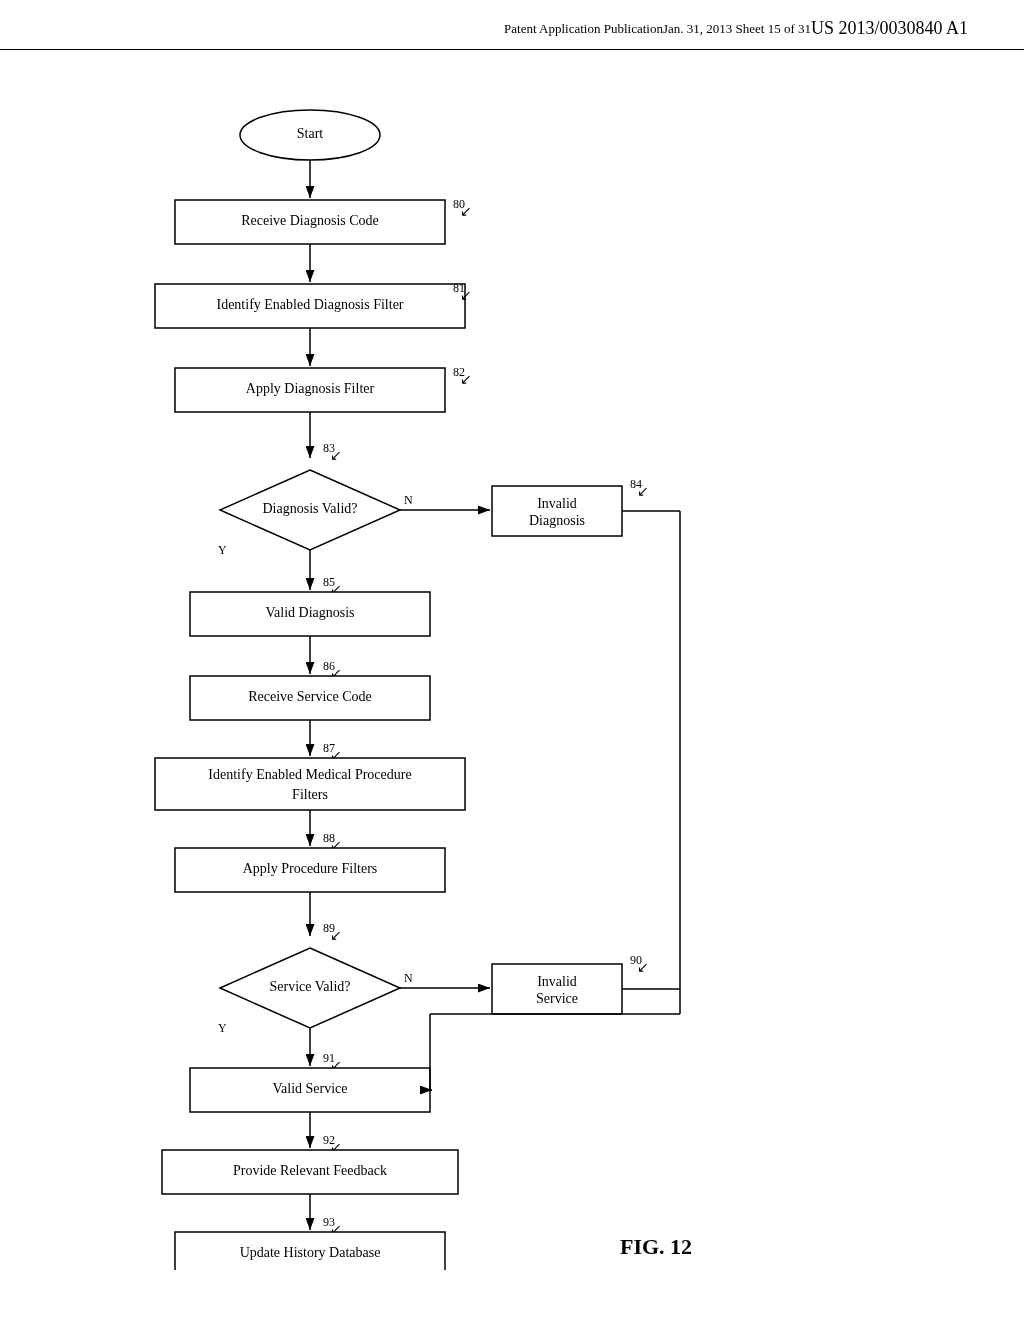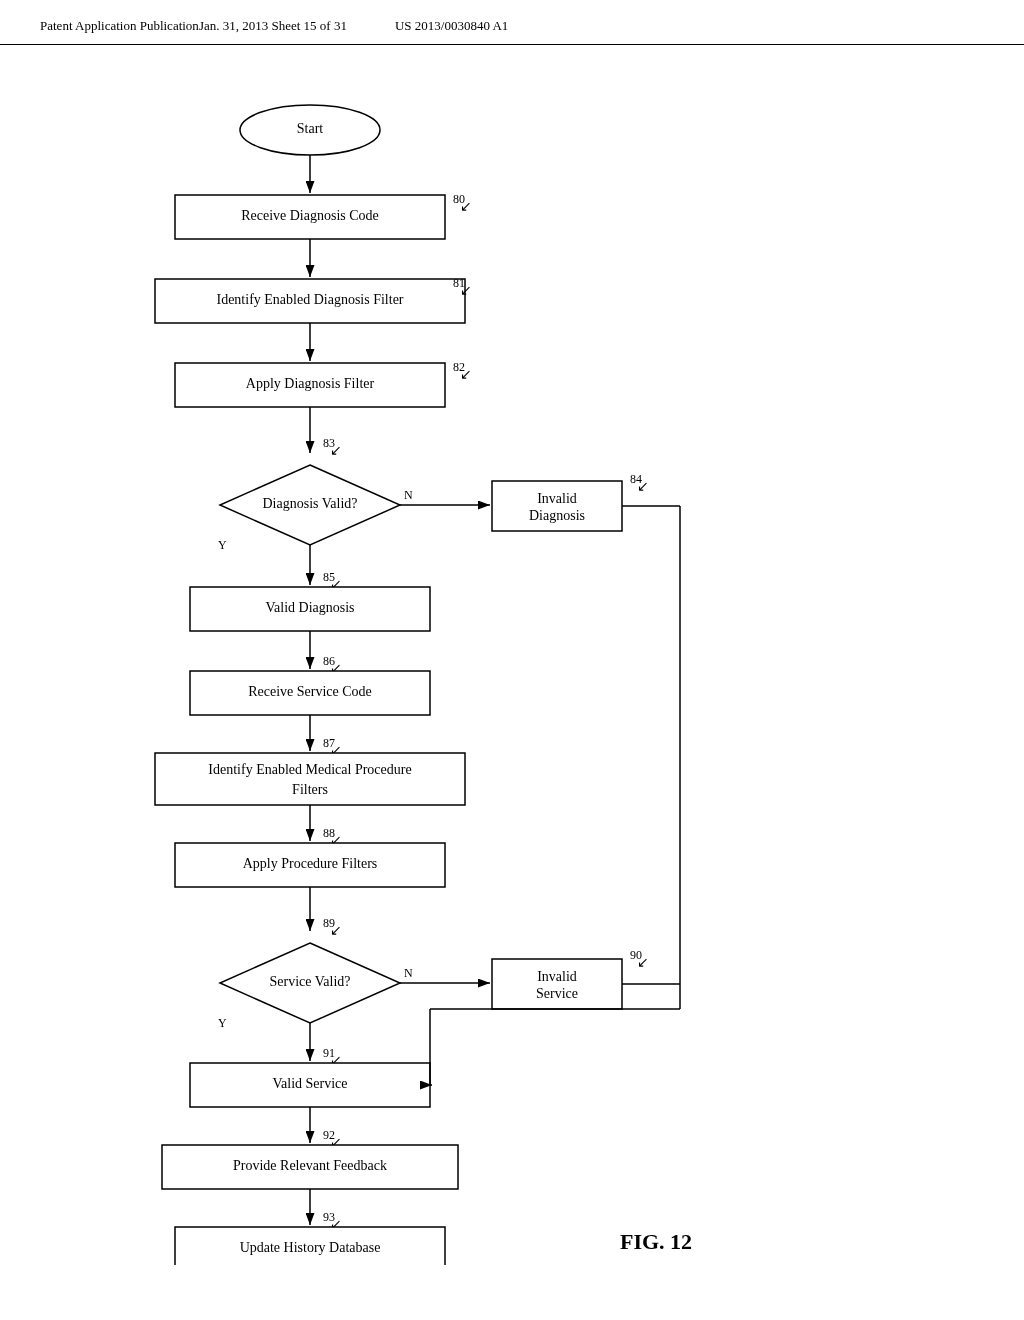--- a/index.html
+++ b/index.html
@@ -7,31 +7,31 @@
       background: #fff;
       font-family: 'Times New Roman', Times, serif;
       width: 1024px;
       min-height: 1320px;
       position: relative;
       overflow-x: hidden;
     }
 
     .page-header {
       display: flex;
-      justify-content: flex-start;
+      justify-content: flex-end;
       align-items: center;
-      padding: 18px 25px 10px 40px;
+      padding: 18px 56px 10px 40px;
       font-size: 14px;
       border-bottom: 1px solid #000;
       margin-bottom: 10px;
     }
 
     .header-left { font-weight: normal; font-size: 13px; }
     .header-center { font-size: 13px; font-family: Liberation Serif, serif; }
-    .header-right { font-size: 13px; margin-left: 48px; }
+    .header-right { font-size: 18px; }
 
     .diagram-container {
       position: relative;
       width: 100%;
       padding: 20px 0;
       display: flex;
       justify-content: flex-start;
     }
 
     svg.flowchart {

